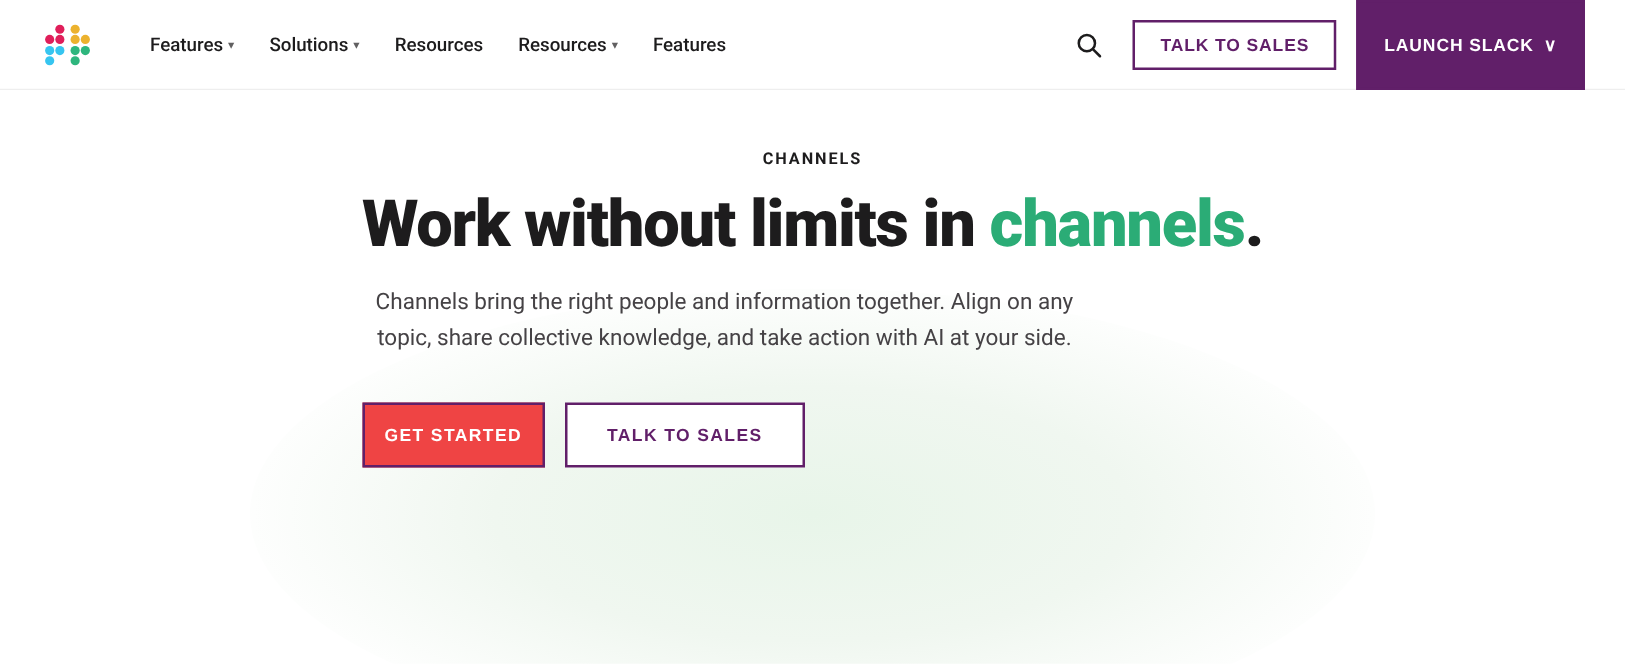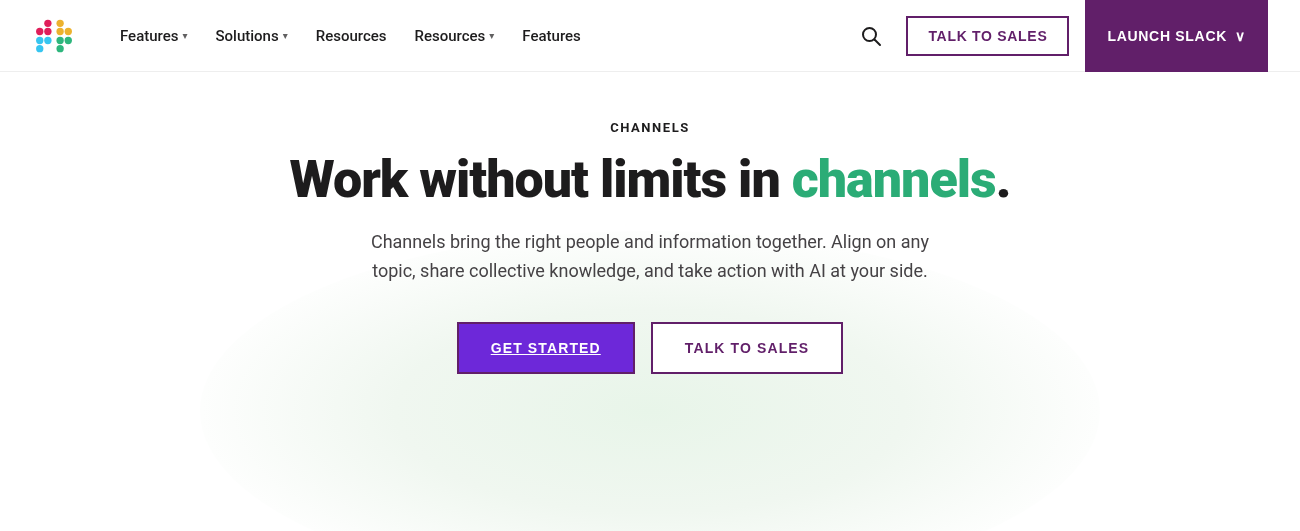--- a/index.html
+++ b/index.html
@@ -128,21 +128,20 @@
       background: radial-gradient(ellipse at center, #e8f5e9 0%, #f0f7f0 40%, rgba(255,255,255,0) 75%);
       border-radius: 50%;
       z-index: 0;
     }
 
     .hero-content {
       position: relative;
       z-index: 1;
       display: flex;
       flex-direction: column;
-      align-items: center;
       text-align: center;
       max-width: 760px;
     }
 
     .hero-eyebrow {
       font-size: 13px;
       font-weight: 700;
       letter-spacing: 0.12em;
       color: #1d1c1d;
       text-transform: uppercase;
@@ -169,30 +168,29 @@
       max-width: 580px;
       margin-bottom: 36px;
     }
 
     .hero-ctas {
       display: flex;
       gap: 16px;
     }
 
     .btn-hero-primary {
-      background: #6d28d9;
+      background: #ef4444;
       color: #fff;
       border: 2px solid #611f69;
-      padding: 16px 32px;
+      padding: 16px 16px;
       font-size: 14px;
       font-weight: 700;
       letter-spacing: 0.08em;
       text-transform: uppercase;
       cursor: pointer;
-      text-decoration: underline;
     }
 
     .btn-hero-outline {
       background: #fff;
       color: #611f69;
       border: 2px solid #611f69;
       padding: 16px 32px;
       font-size: 14px;
       font-weight: 700;
       letter-spacing: 0.08em;

